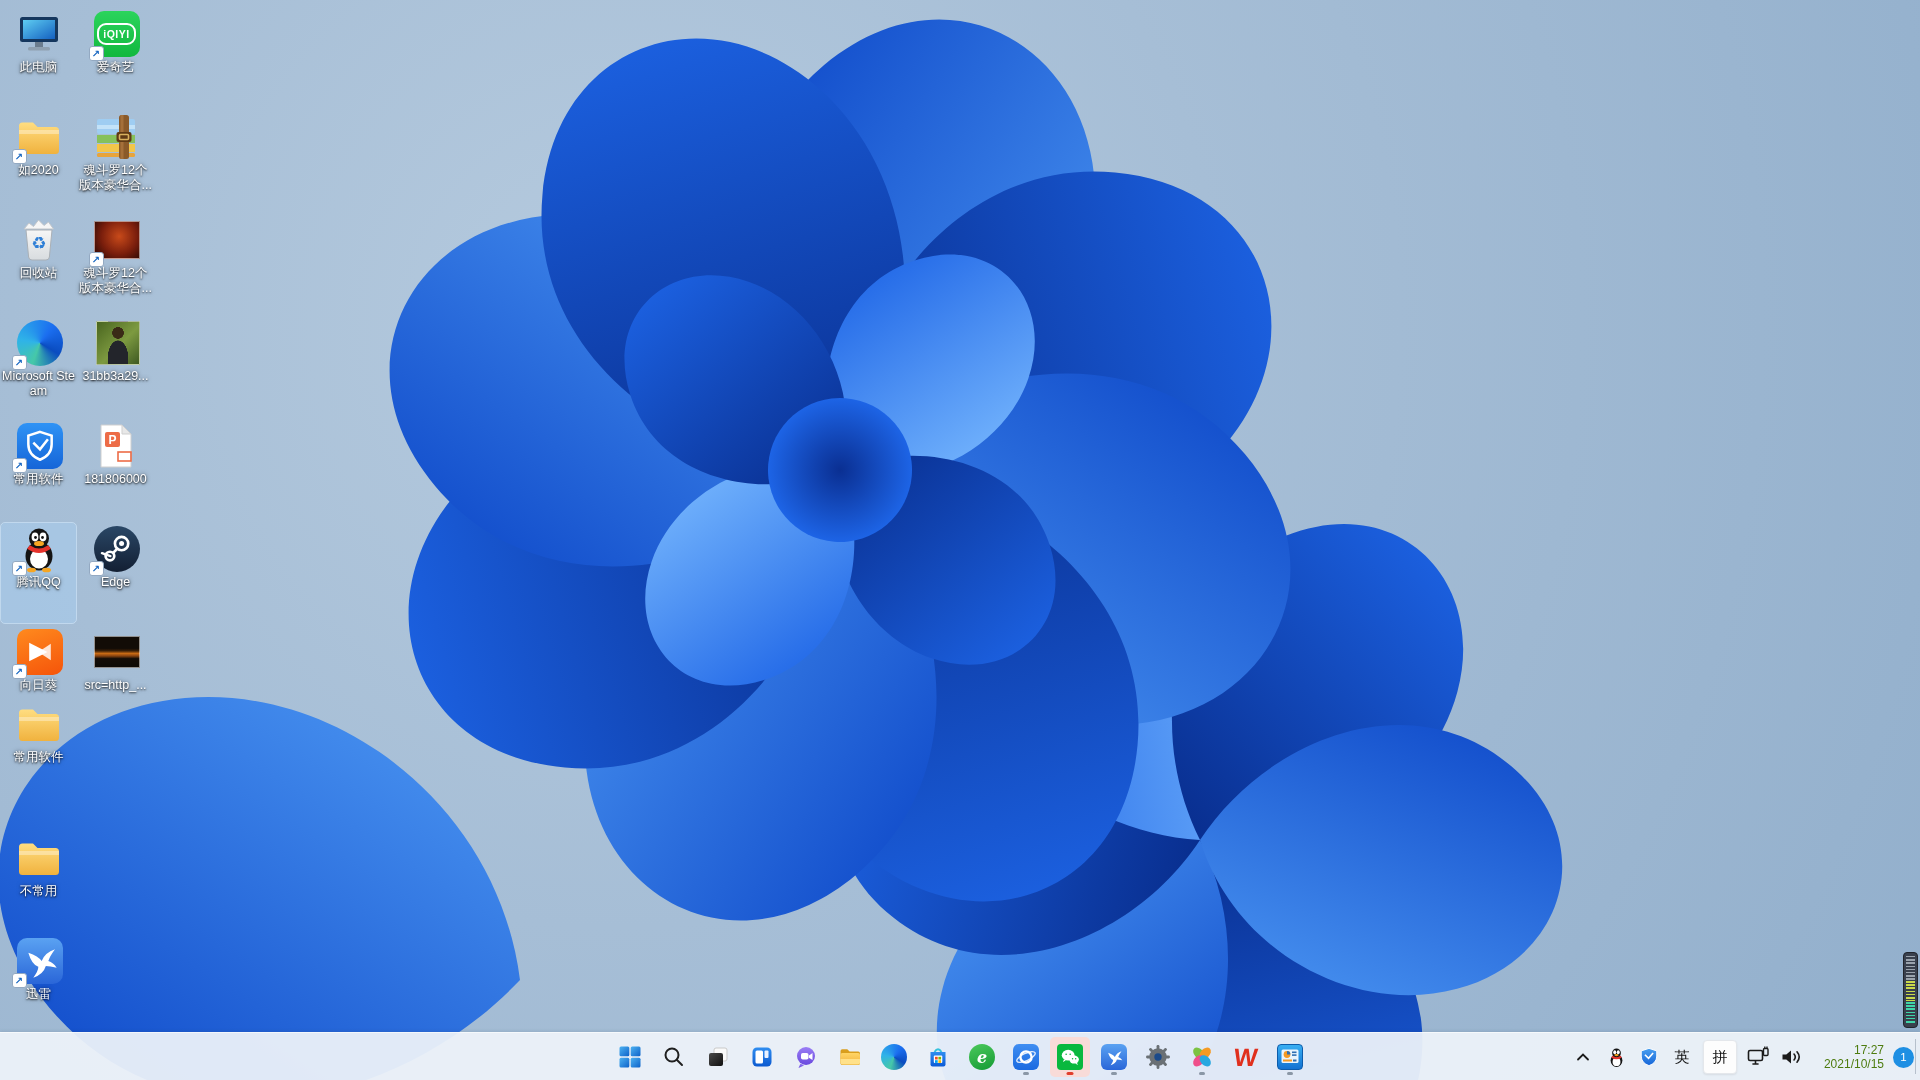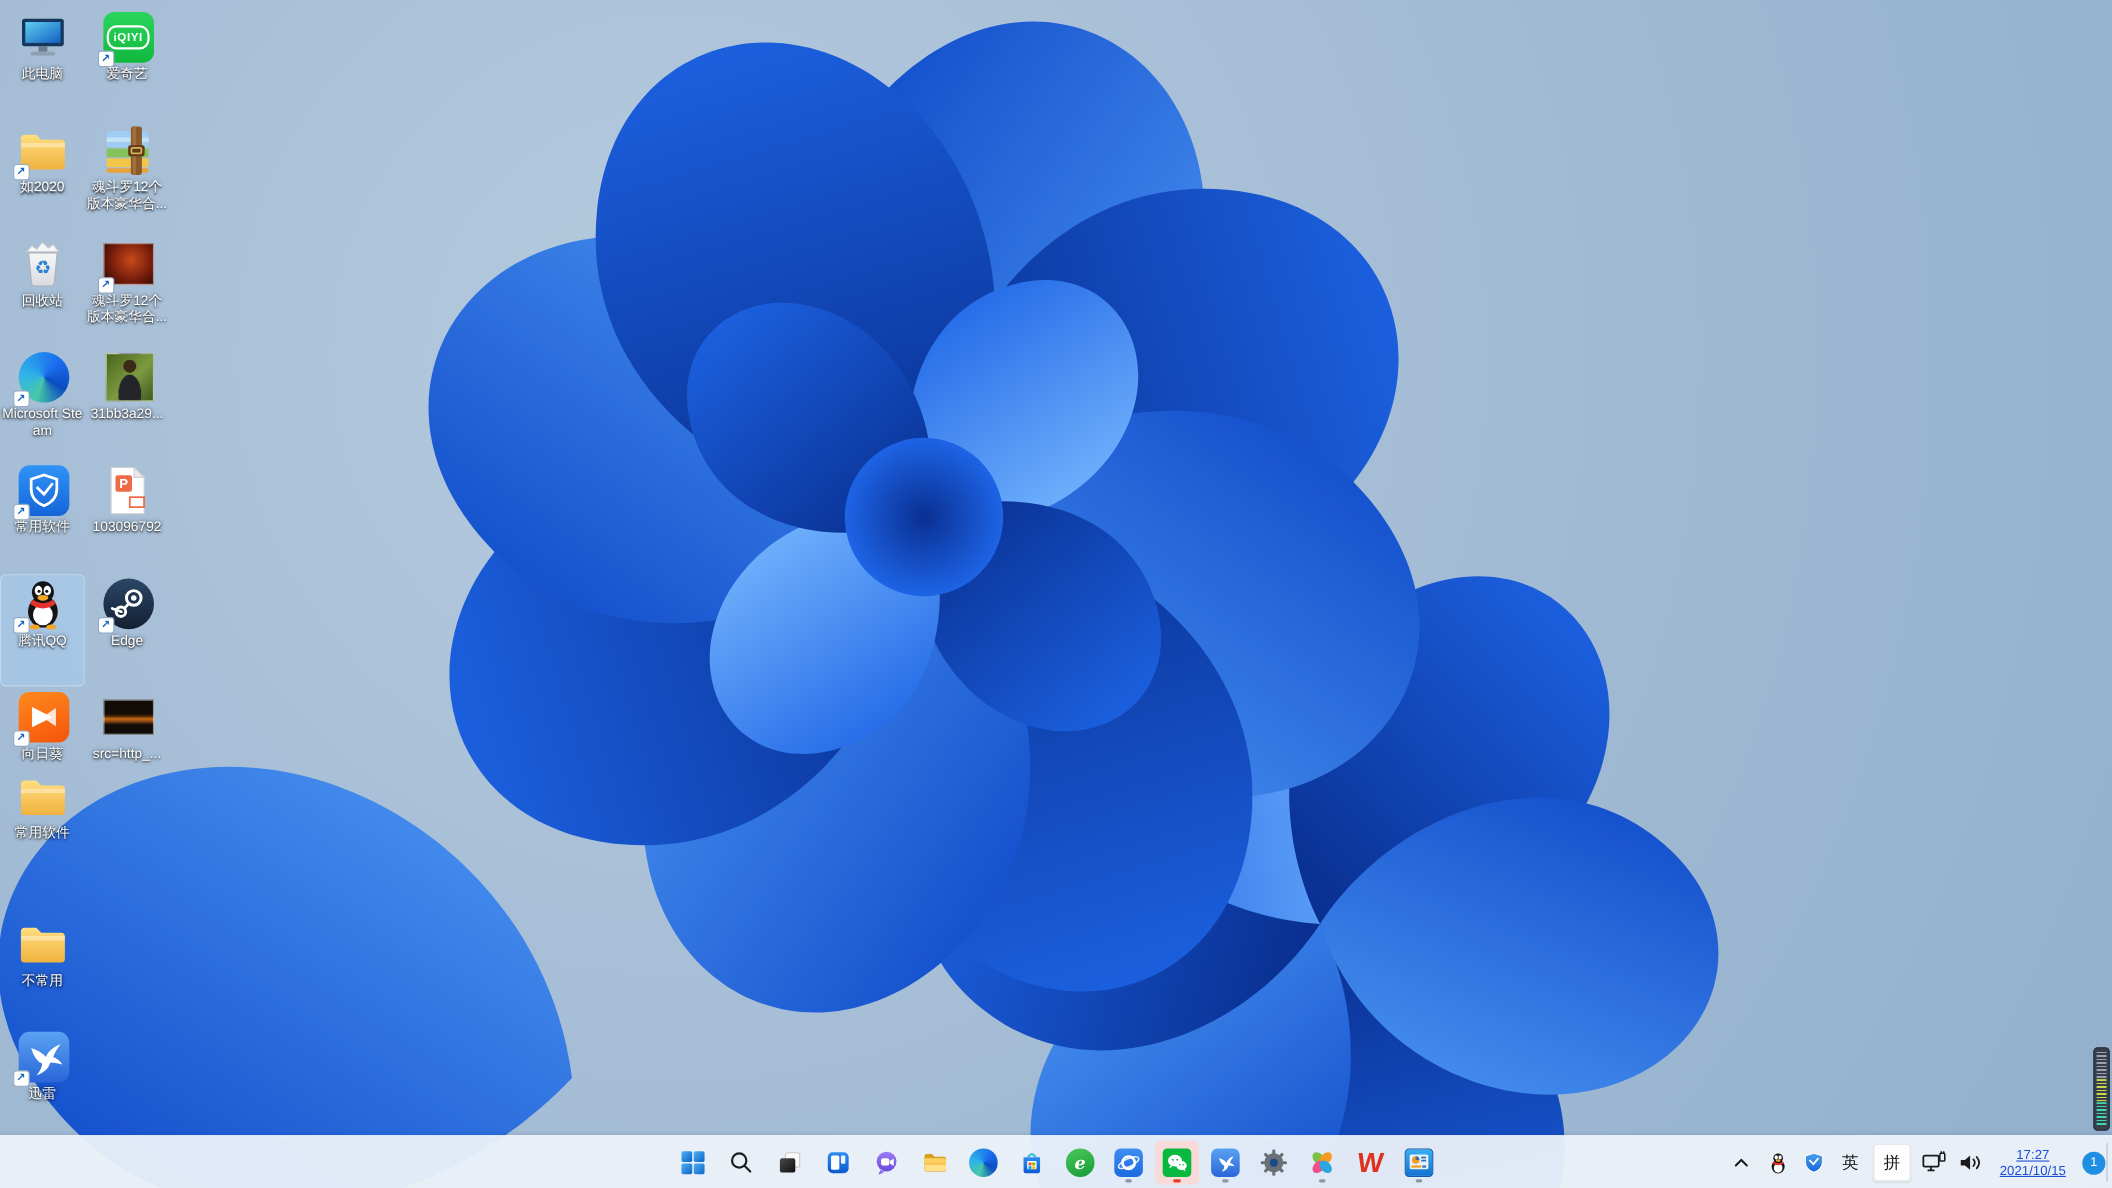--- a/index.html
+++ b/index.html
@@ -54,21 +54,21 @@
       color:#fff; font-size:16px; font-weight:bold; font-style:italic; font-family:"DejaVu Serif",serif;
       display:flex; align-items:center; justify-content:center; }
   .wps { color:#e0301e; font-size:25px; font-weight:800; transform:skewX(-6deg); line-height:1; }
 
   .tray { position:absolute; right:6px; top:0; height:48px; display:flex; align-items:center; gap:9px; }
   .tico { display:flex; align-items:center; justify-content:center; width:24px; height:30px; }
   .ime { font-size:15px; color:#111; width:24px; text-align:center; }
   .imebox { width:34px; height:34px; background:#fdfdfd; border:1px solid #e4e7eb; border-radius:4px;
       box-shadow:0 1px 2px rgba(0,0,0,.08); display:flex; align-items:center; justify-content:center;
       font-size:15px; color:#111; }
-  .clock { text-align:center; font-size:12px; line-height:14px; color:#1d4ed8; min-width:72px;text-decoration:underline; }
+  .clock { text-align:right; font-size:12px; line-height:14px; color:#4d7c0f; min-width:72px; }
   .badge { width:21px; height:21px; border-radius:50%; background:#1e8fe3; color:#fff; font-size:11.5px;
       display:flex; align-items:center; justify-content:center; }
   .showdesk { position:absolute; right:0; top:6px; bottom:6px; width:5px; border-left:1px solid rgba(90,105,125,.35); }
 
   
   .sidewidget { position:absolute; right:2px; bottom:52px; width:15px; height:76px; background:#39404d;
       border:1px solid #20242c; border-radius:4px; padding:3px 2px; display:flex; flex-direction:column; gap:1px; }
   .stripes1 { height:24px; background:repeating-linear-gradient(180deg,#9aa3ad 0 1.5px, rgba(0,0,0,0) 1.5px 3.2px); }
   .stripes2 { height:20px; background:repeating-linear-gradient(180deg,#c9d94a 0 1.5px, rgba(0,0,0,0) 1.5px 3.2px); }
   .stripes3 { height:22px; background:repeating-linear-gradient(180deg,#3fd6a8 0 1.5px, rgba(0,0,0,0) 1.5px 3.2px); }
@@ -343,21 +343,21 @@
   <div class="dcell" style="left:78px;top:420px">
     <div class="ic">
       <svg width="48" height="48" viewBox="0 0 48 48">
           <path d="M9 3 h21 l9 9 v33 H9 Z" fill="#fff" stroke="#cfcfcf"></path>
           <path d="M30 3 l9 9 h-9 Z" fill="#e8e8e8" stroke="#cfcfcf"></path>
           <rect x="13" y="10" width="15" height="15" rx="2" fill="#ed6c47"></rect>
           <text x="20.5" y="22" font-size="12" font-weight="bold" text-anchor="middle" fill="#fff">P</text>
           <rect x="26" y="30" width="13" height="9" fill="none" stroke="#ed6c47" stroke-width="1.6"></rect>
         </svg>
     </div>
-    <div class="lbl">103096792</div>
+    <div class="lbl">181806000</div>
   </div>
 
   <div class="dcell" style="left:78px;top:523px">
     <div class="ic">
       <div class="sq" style="border-radius:50%;background:linear-gradient(180deg,#2a4766,#131f33)">
         <svg width="40" height="40" viewBox="0 0 48 48">
             <circle cx="29.5" cy="17.5" r="8" fill="none" stroke="#fff" stroke-width="3.2"></circle>
             <circle cx="29.5" cy="17.5" r="3" fill="#fff"></circle>
             <circle cx="15.5" cy="32.5" r="5.2" fill="none" stroke="#fff" stroke-width="3.2"></circle>
             <path d="M6 29 l10 3.5 M19.5 28.5 L24 24" stroke="#fff" stroke-width="3" stroke-linecap="round"></path>

